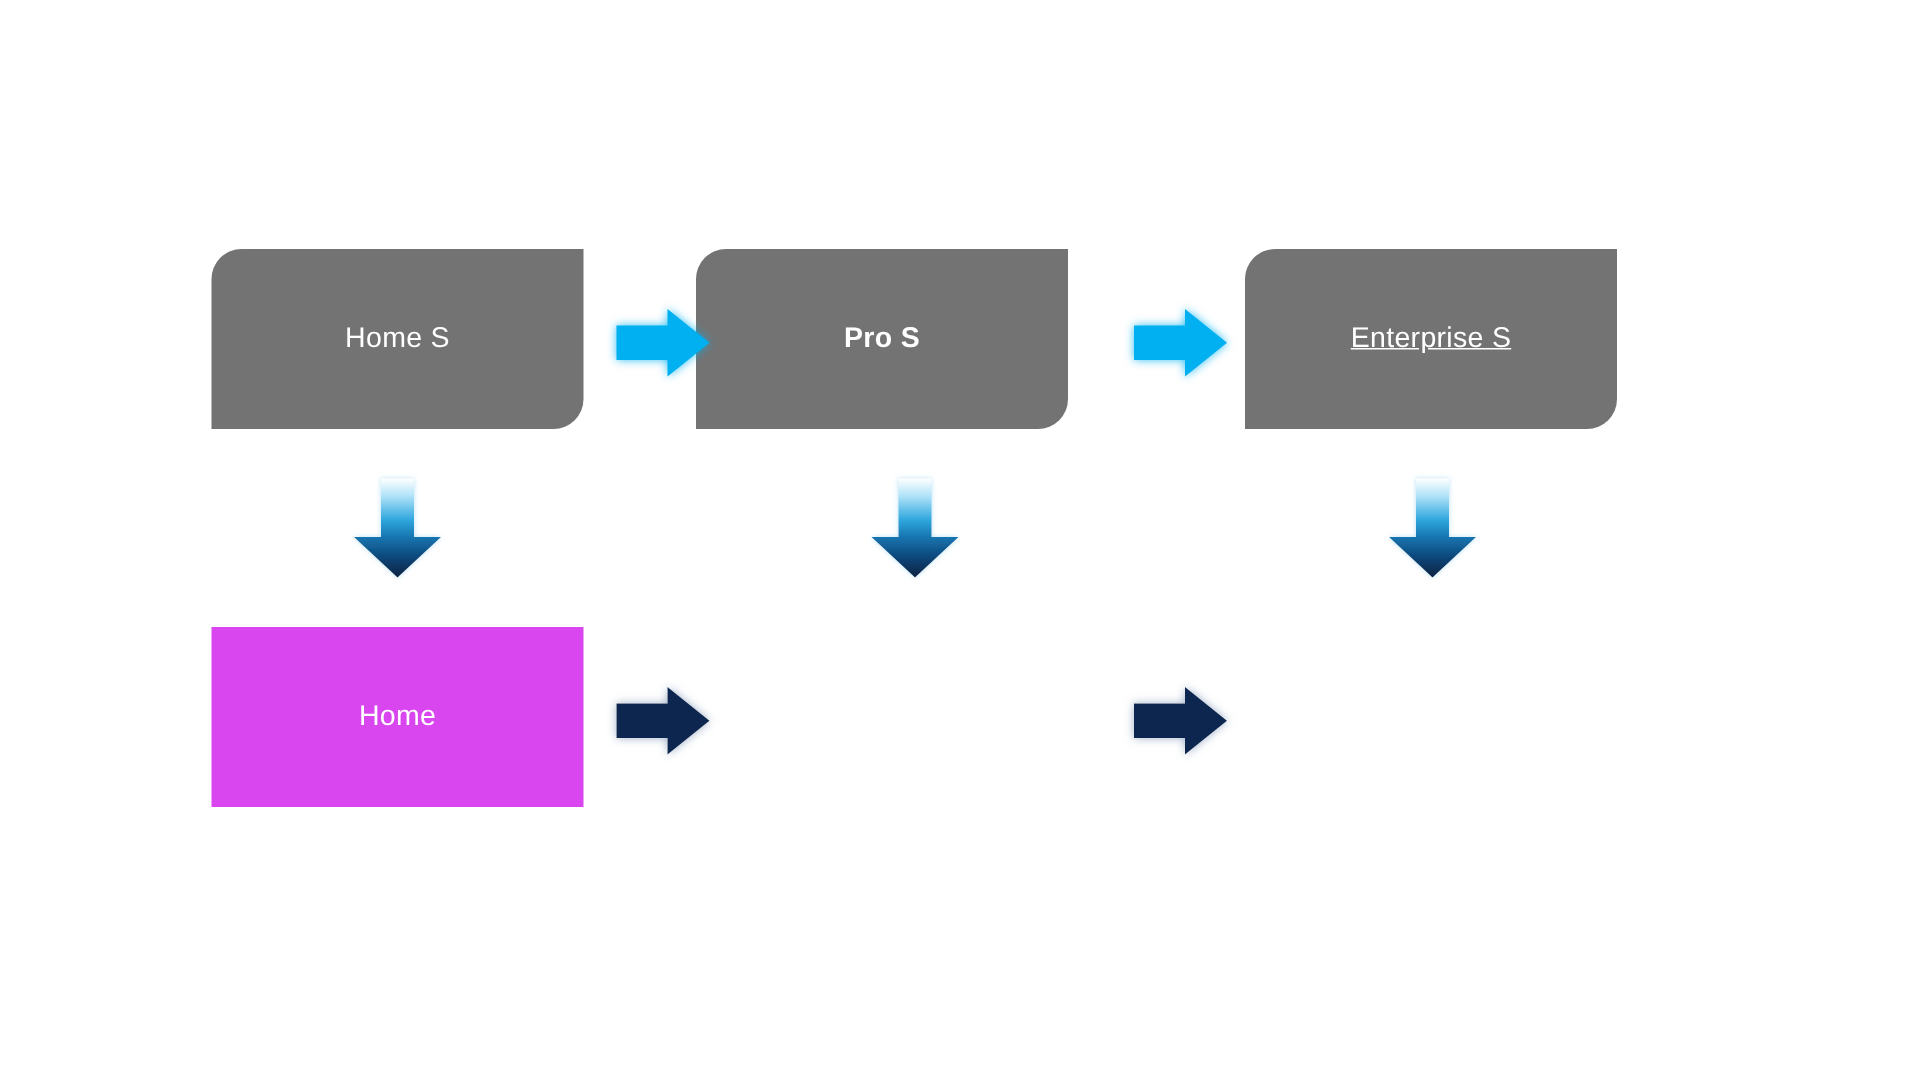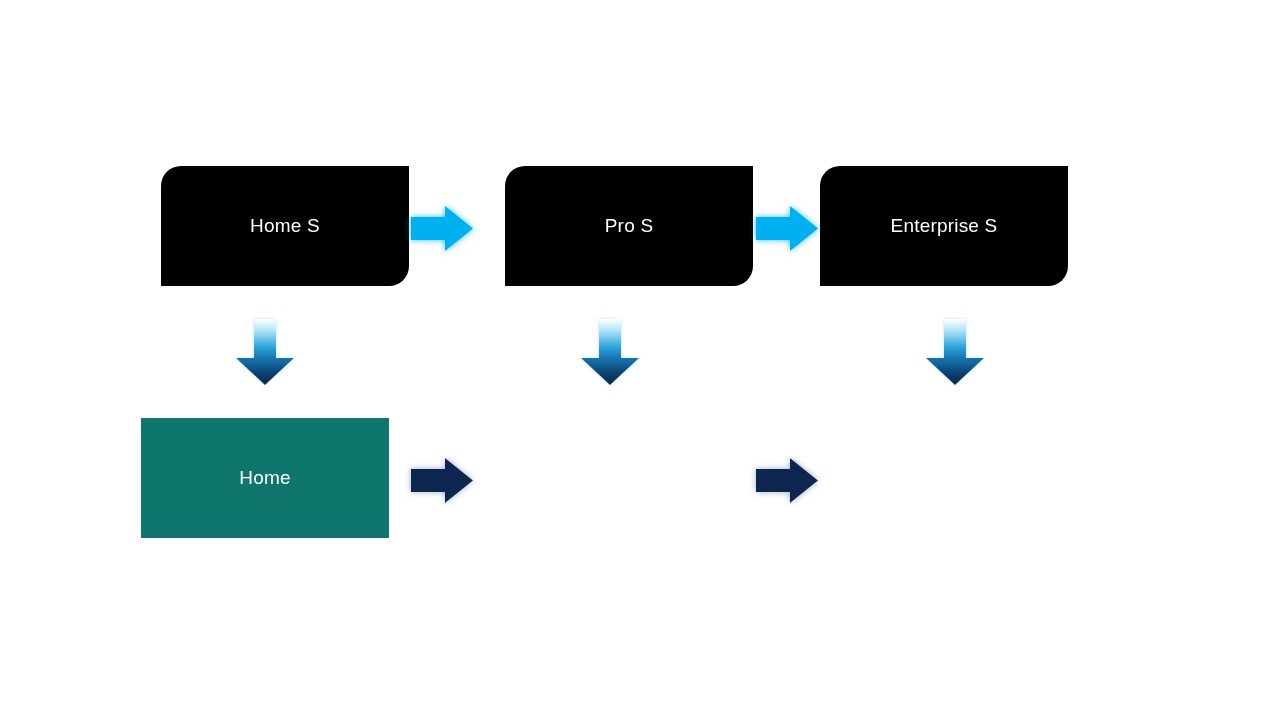--- a/index.html
+++ b/index.html
@@ -21,31 +21,30 @@
     height: 120px;
     display: flex;
     align-items: center;
     justify-content: center;
     color: #ffffff;
     font-size: 19px;
     letter-spacing: 0.2px;
   }
   .top-node {
     top: 166px;
-    background: #000000;
+    background: #737373;
     border-radius: 20px 0 20px 0;
-    margin-left: 20px;
   }
   .bottom-node {
     top: 418px;
-    background: #0f766e;
+    background: #d946ef;
   }
   .col-1 { left: 141px; }
-  .col-2 { left: 485px; }
-  .col-3 { left: 800px; }
+  .col-2 { left: 464px; font-weight: bold; }
+  .col-3 { left: 830px; text-decoration: underline; }
 
   .arrow {
     position: absolute;
     overflow: visible;
     display: block;
   }
   .right-arrow { width: 62px; height: 47px; }
   .right-arrow.row-top { top: 205px; }
   .right-arrow.row-bottom { top: 457px; }
   .gap-1 { left: 411px; }

